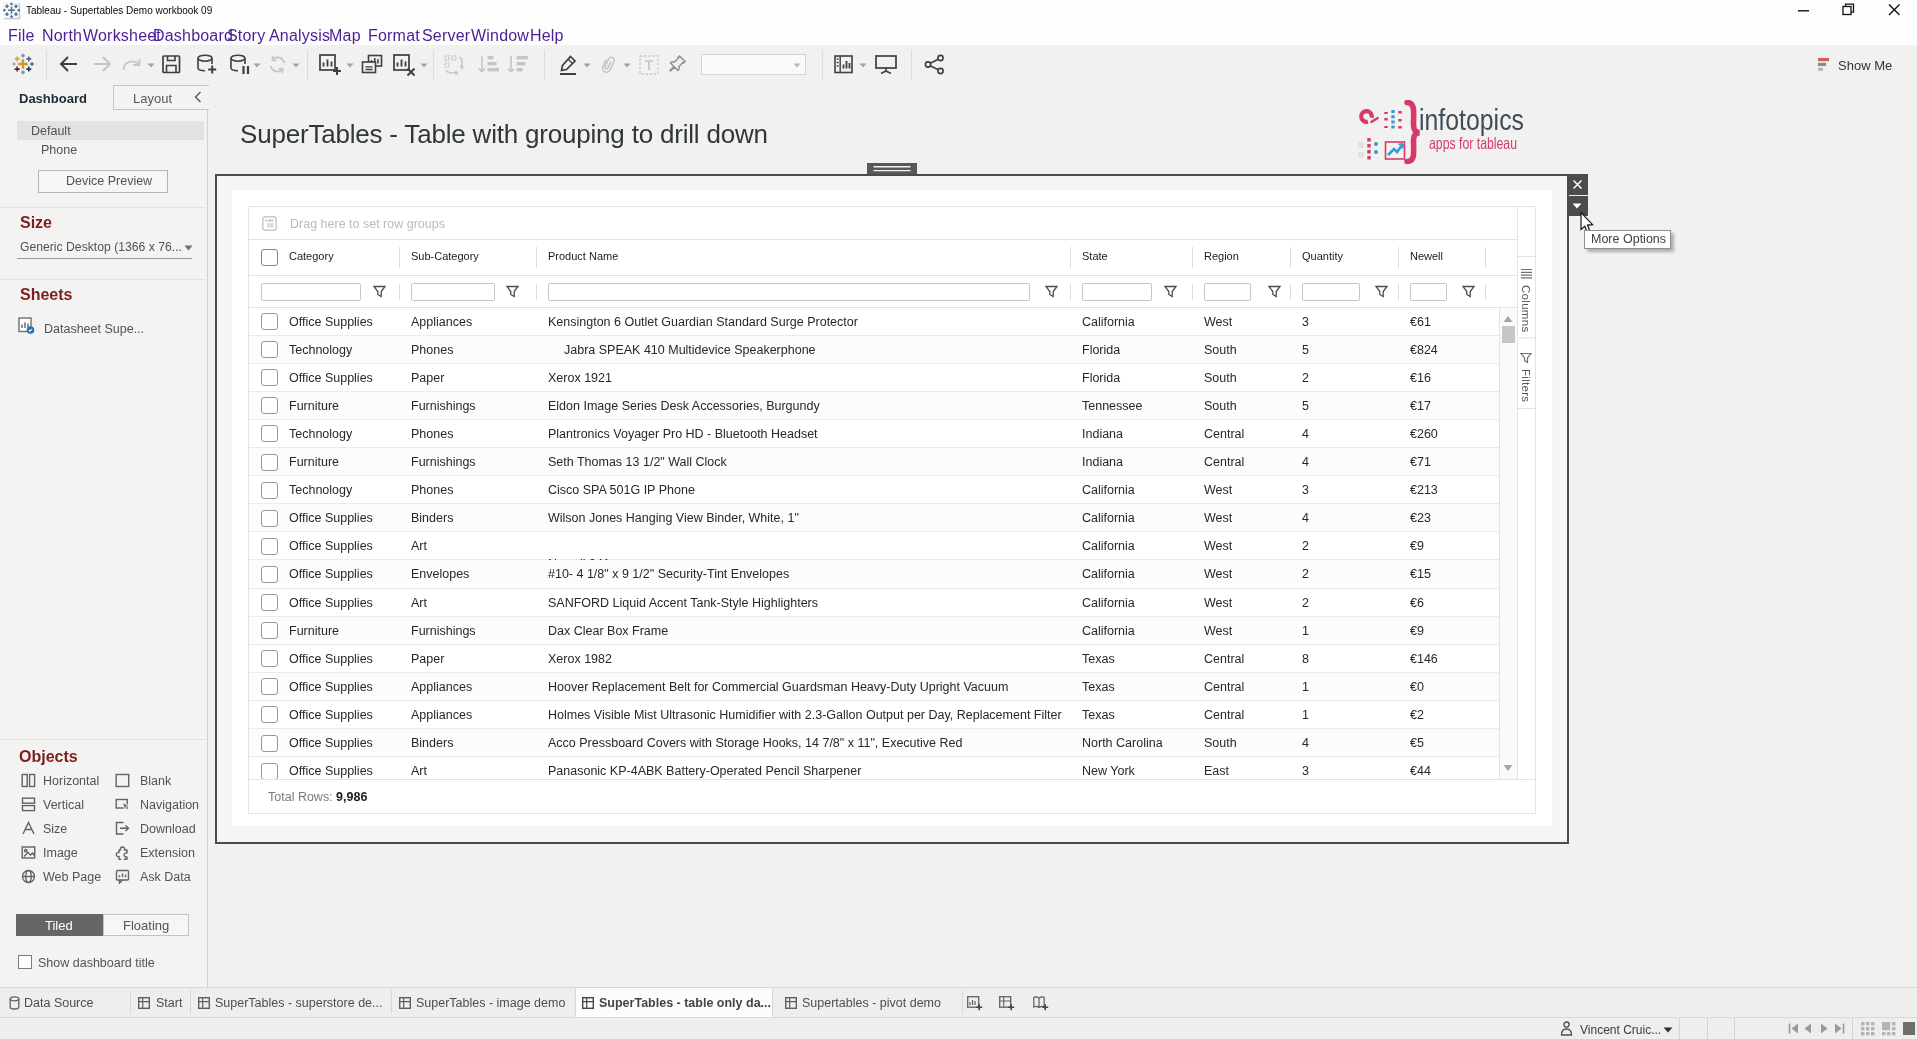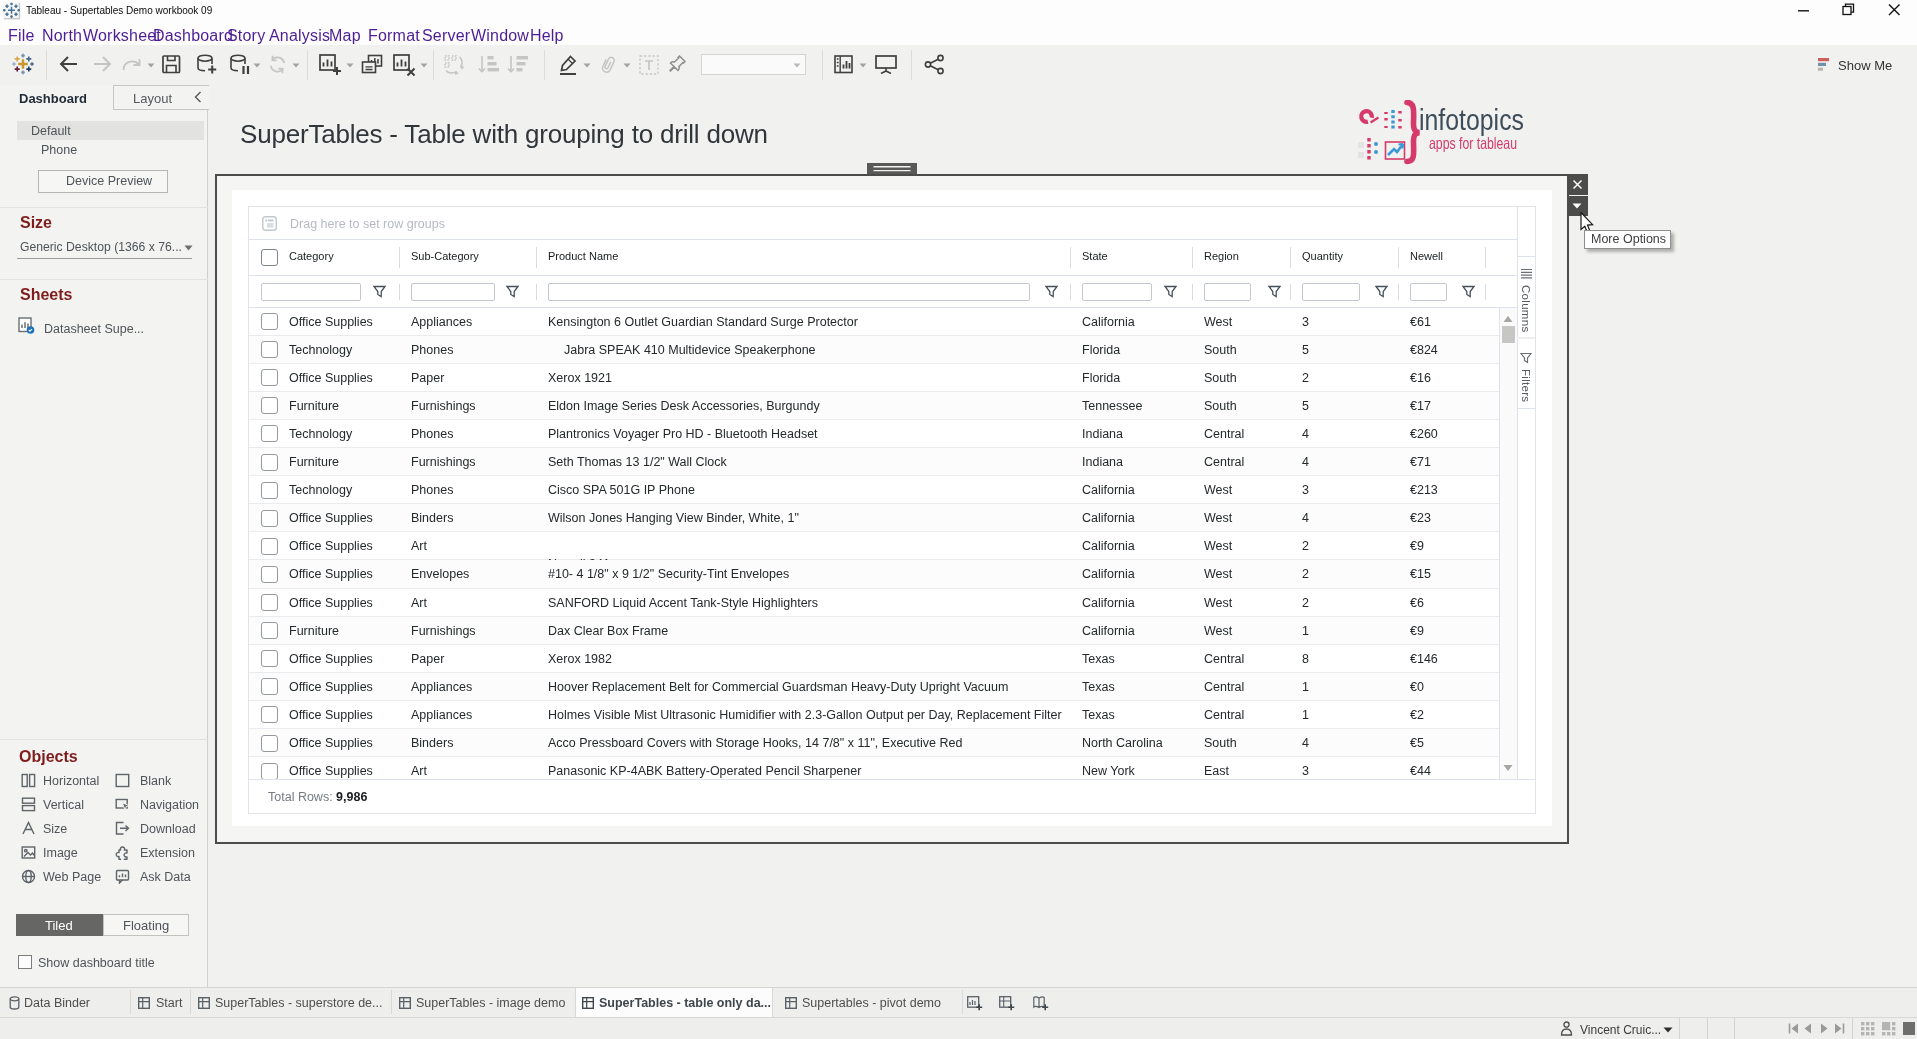--- a/index.html
+++ b/index.html
@@ -292,21 +292,21 @@
 <div class="a" style="left:103px;top:914px;width:86px;height:22px;background:#f6f6f5;border:1px solid #c2c2c1"></div>
 <div class="a" style="left:45px;top:918px;font-size:13px;color:#fff">Tiled</div>
 <div class="a" style="left:123px;top:918px;font-size:13px;color:#4f5459">Floating</div>
 <div class="a" style="left:18px;top:955px;width:14px;height:14px;border:1.5px solid #7c7c7b;background:#fdfdfd"></div>
 <div class="a lbl" style="left:38px;top:956px">Show dashboard title</div>
 <div class="a" style="left:0;top:987px;width:1917px;height:30px;background:#eeeeed;border-top:1px solid #d5d5d4"></div>
 <svg class="a" style="left:9px;top:996px" width="11" height="14" viewBox="0 0 11 14">
 <ellipse cx="5.5" cy="2.8" rx="4.3" ry="2" fill="none" stroke="#5a6166" stroke-width="1.3"></ellipse>
 <path d="M1.2 2.8 V11 C1.2 12.2 3.1 13 5.5 13 C7.9 13 9.8 12.2 9.8 11 V2.8" fill="none" stroke="#5a6166" stroke-width="1.3"></path>
 </svg>
-<div class="a" style="left:24px;top:996px;font-size:12.5px;color:#4e4e4e">Data Binder</div>
+<div class="a" style="left:24px;top:996px;font-size:12.5px;color:#4e4e4e">Data Source</div>
 <div class="a" style="left:130px;top:990px;width:1px;height:24px;background:#d8d8d7"></div>
 <svg class="a" style="left:138px;top:997px" width="12" height="12" viewBox="0 0 12 12">
     <rect x="0.7" y="0.7" width="10.6" height="10.6" fill="none" stroke="#5a6166" stroke-width="1.4"></rect>
     <path d="M4.7 0.7 v10.6 M0.7 4.7 h10.6" stroke="#5a6166" stroke-width="1.2"></path>
   </svg>
 <div class="a" style="left:156px;top:996px;font-size:12.5px;color:#4e4e4e">Start</div>
 <div class="a" style="left:190px;top:990px;width:1px;height:24px;background:#d8d8d7"></div>
 <svg class="a" style="left:198px;top:997px" width="12" height="12" viewBox="0 0 12 12">
     <rect x="0.7" y="0.7" width="10.6" height="10.6" fill="none" stroke="#5a6166" stroke-width="1.4"></rect>
     <path d="M4.7 0.7 v10.6 M0.7 4.7 h10.6" stroke="#5a6166" stroke-width="1.2"></path>

